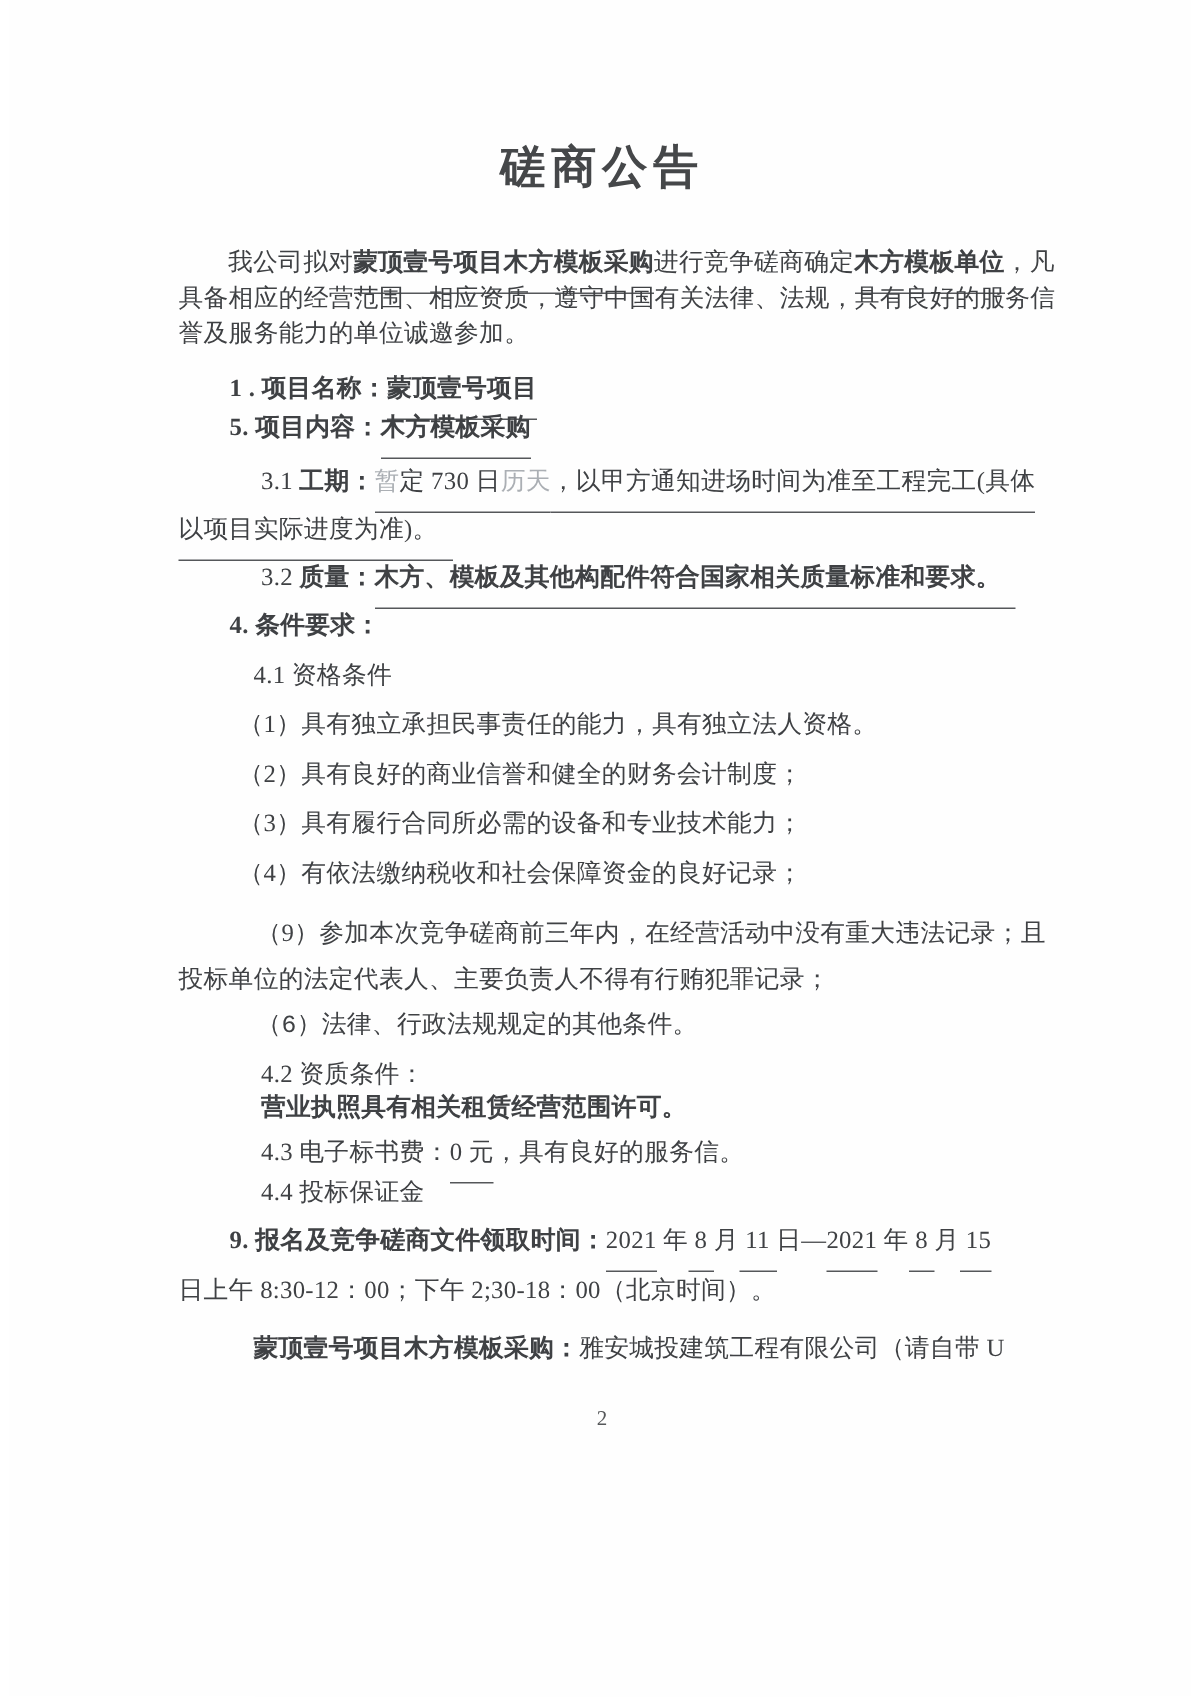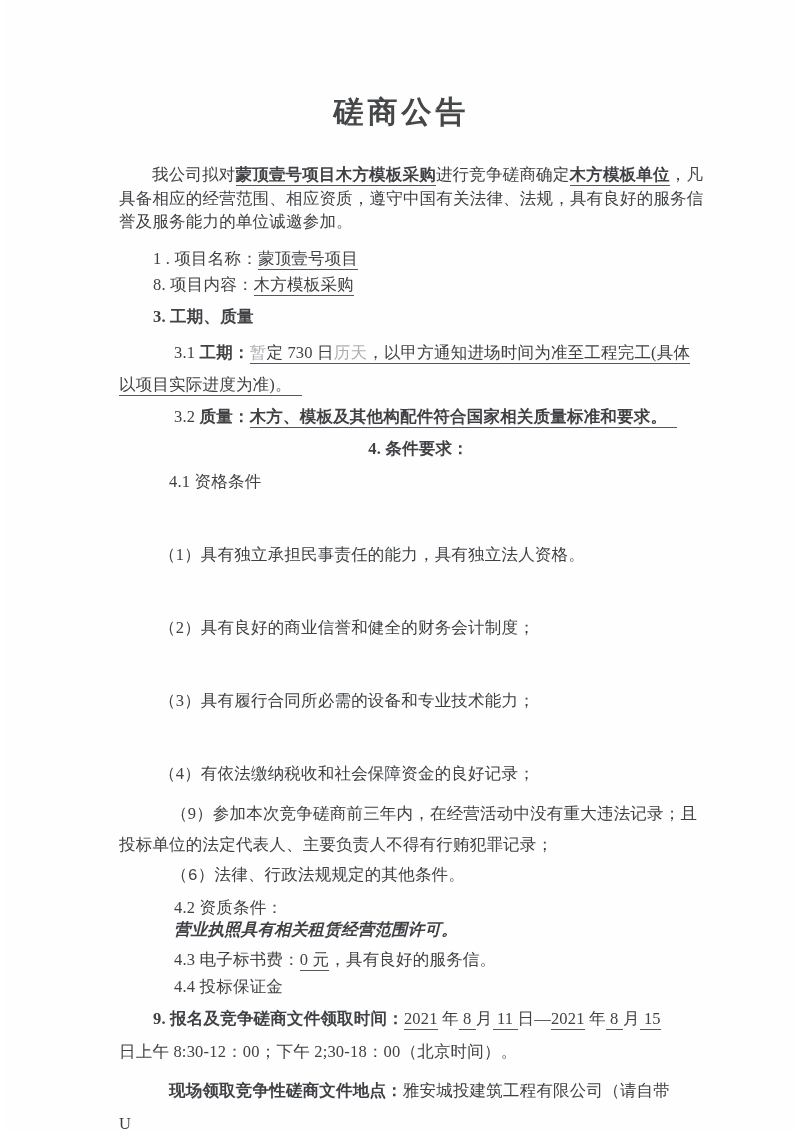--- a/index.html
+++ b/index.html
@@ -24,60 +24,59 @@
   .nowrap { white-space:nowrap; }
   .doc-title {
     text-align:center;
     font-size:30px;
     font-weight:700;
     line-height:36px;
     letter-spacing:4px;
     color:#454749;
   }
   .p-intro   { margin-top:33px; line-height:23.5px; text-indent:33px; }
-  .p-item    { line-height:26px; padding-left:34px; font-weight:400; }
+  .p-item    { line-height:26px; padding-left:34px; font-weight:700; }
   .p-item1   { margin-top:12px; }
   .h-sec     { line-height:26px; padding-left:34px; font-weight:700; }
   .h-sec3    { margin-top:6px; }
   .p-s31     { margin-top:7px; line-height:32px; text-indent:55px; }
   .p-s32     { line-height:32px; text-indent:55px; }
-  .h-sec4    { line-height:32px; text-indent:34px; font-weight:700; padding-left:0;text-align:center; }
+  .h-sec4    { line-height:32px; text-indent:34px; font-weight:700; padding-left:0; }
   .p-s41     { line-height:33px; text-indent:50px; }
-  .p-cond    { line-height:33px; text-indent:40px;margin-top:40px; }
+  .p-cond    { line-height:33px; text-indent:40px; }
   .p-c5      { margin-top:8px; line-height:31px; text-indent:52px; }
   .p-c6      { line-height:32px; text-indent:52px;font-family:Liberation Mono, monospace; }
   .p-s42     { margin-top:5px; line-height:22px; text-indent:55px; }
-  .p-note    { line-height:22px; padding-left:55px; font-weight:700;font-style:italic; }
+  .p-note    { line-height:22px; padding-left:55px; font-weight:700; }
   .p-s43     { margin-top:5px; line-height:27px; text-indent:55px; }
   .p-s44     { line-height:27px; text-indent:55px; }
   .p-deposit { margin-top:16px; line-height:31px; text-indent:50px; }
   .p-s5      { margin-top:2px; line-height:33px; text-indent:34px; }
   .p-pickup  { margin-top:6px; line-height:33px; text-indent:50px; }
   .page-num  { margin-top:22px; line-height:20px; text-align:center; font-size:14px; color:#56585a; }
   .b  { font-weight:700; }
-  .u  { border-bottom:1px solid #55575a; padding-bottom:1px; }
+  .u  { border-bottom:1px solid #55575a; padding-bottom:11px; }
   .u-ext { padding-right:10px; }
   .faded { color:#abafb4; }
 </style>
 </head>
 <body>
 
 <div class="page">
 
   <p class="doc-title">磋商公告</p>
 
   <p class="p-intro"><span class="nowrap"><span>我公司拟对</span><span class="b u">蒙顶壹号项目木方模板采购</span><span>进行竞争磋商确定</span><span class="b u">木方模板单位</span><span>，凡</span></span><br>
   <span class="nowrap">具备相应的经营范围、相应资质，遵守中国有关法律、法规，具有良好的服务信</span><br>
   <span class="nowrap">誉及服务能力的单位诚邀参加。</span></p>
 
   <p class="p-item p-item1"><span>1 . 项目名称：</span><span class="u">蒙顶壹号项目</span></p>
 
-  <p class="p-item"><span>8.  项目内容：</span><span class="u">木方模板采购</span></p>
+  <p class="p-item"><span>5.  项目内容：</span><span class="u">木方模板采购</span></p>
 
-  <p class="h-sec h-sec3">3. 工期、质量</p>
 
   <p class="p-s31"><span class="nowrap"><span>3.1 </span><span class="b">工期：</span><span class="u faded">暂</span><span class="u">定 730 日</span><span class="u faded">历天</span><span class="u">，以甲方通知进场时间为准至工程完工(具体</span></span><br>
   <span class="u u-ext">以项目实际进度为准)。</span></p>
 
   <p class="p-s32"><span>3.2 </span><span class="b">质量：</span><span class="b u u-ext">木方、模板及其他构配件符合国家相关质量标准和要求。</span></p>
 
   <p class="h-sec4">4. 条件要求：</p>
 
   <p class="p-s41">4.1 资格条件</p>
 
@@ -95,17 +94,17 @@
   <p class="p-note">营业执照具有相关租赁经营范围许可。</p>
 
   <p class="p-s43"><span>4.3 电子标书费：</span><span class="u">0 元</span><span>，具有良好的服务信。</span></p>
 
   <p class="p-s44">4.4 投标保证金</p>
 
 
   <p class="p-s5"><span class="nowrap"><span class="b">9.  报名及竞争磋商文件领取时间：</span><span class="u">2021</span><span> 年</span><span class="u"> 8 </span><span>月</span><span class="u"> 11 </span><span>日—</span><span class="u">2021</span><span> 年</span><span class="u"> 8 </span><span>月</span><span class="u"> 15</span></span><br>
   <span class="nowrap">日上午 8:30-12：00；下午 2;30-18：00（北京时间）。</span></p>
 
-  <p class="p-pickup"><span class="b">现场领取竞争性磋商文件地点：</span><span>雅安城投建筑工程有限公司（请自带 U</span></p>
+  <p class="p-pickup"><span class="b">蒙顶壹号项目木方模板采购：</span><span>雅安城投建筑工程有限公司（请自带 U</span></p>
 
   <p class="page-num">2</p>
 
 </div>
 
 </body></html>

